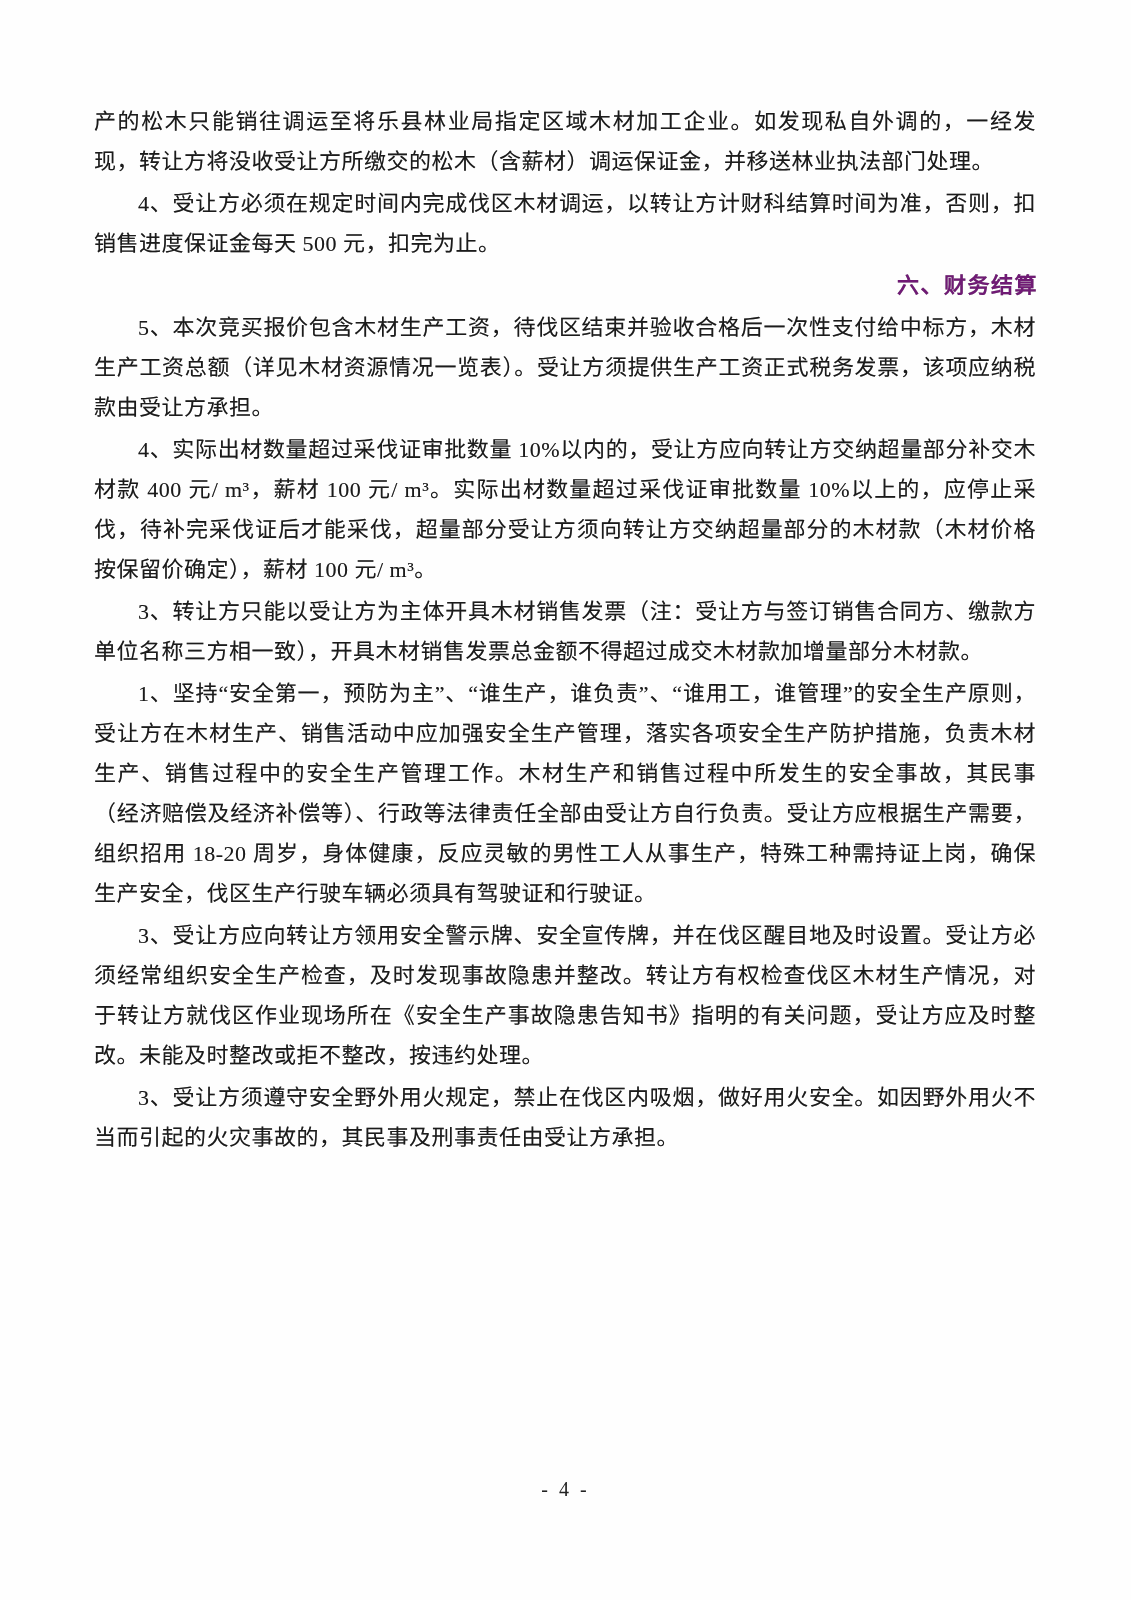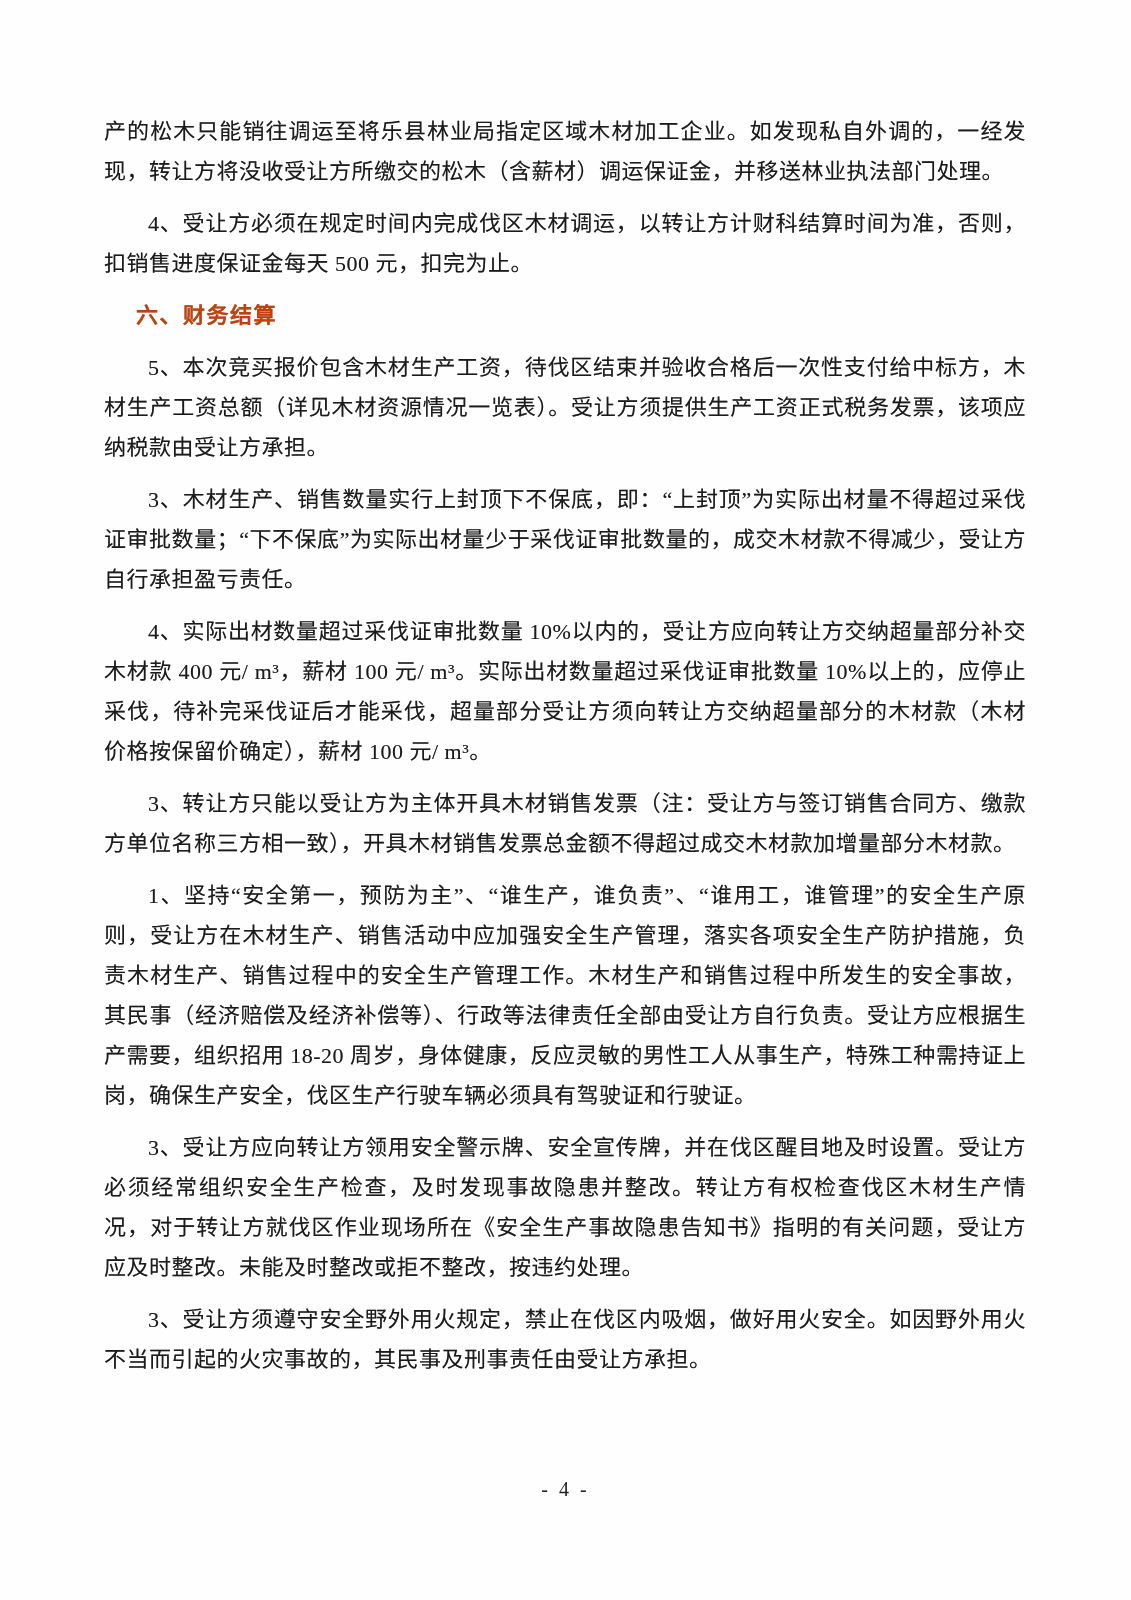--- a/index.html
+++ b/index.html
@@ -23,36 +23,36 @@
     width: 946px;
     font-size: 22px;
     line-height: 40px;
     letter-spacing: 0.5px;
     color: #1b1b1b;
     text-align: justify;
     text-justify: inter-ideograph;
     text-shadow: 0 0 0.5px rgba(40,40,40,0.45);
   }
   .content p {
-    margin: 12px;
+    margin: 2px;
     text-indent: 2em;
   }
   .content p.continuation {
     text-indent: 0;
   }
   .content h2.section-heading {
     margin: 0;
     font-size: 22px;
     line-height: 40px;
     font-weight: bold;
     text-indent: 2em;
-    text-align: left;
+    text-align: right;
     font-family: "Liberation Sans", "DejaVu Sans", sans-serif;
     letter-spacing: 1.5px;
-    color: #c2410c;
+    color: #701a75;
   }
   .page-footer {
     position: absolute;
     top: 1478px;
     left: 0;
     width: 1131px;
     text-align: center;
     font-size: 20px;
     letter-spacing: 3px;
     color: #222222;
@@ -68,21 +68,20 @@
 
     <p class="continuation">产的松木只能销往调运至将乐县林业局指定区域木材加工企业。如发现私自外调的，一经发现，转让方将没收受让方所缴交的松木（含薪材）调运保证金，并移送林业执法部门处理。</p>
 
     <p>4、受让方必须在规定时间内完成伐区木材调运，以转让方计财科结算时间为准，否则，扣销售进度保证金每天 500 元，扣完为止。</p>
 
     <h2 class="section-heading">六、财务结算</h2>
 
     <p>5、本次竞买报价包含木材生产工资，待伐区结束并验收合格后一次性支付给中标方，木材生产工资总额（详见木材资源情况一览表）。受让方须提供生产工资正式税务发票，该项应纳税款由受让方承担。</p>
 
 
-    <p>3、木材生产、销售数量实行上封顶下不保底，即：“上封顶”为实际出材量不得超过采伐证审批数量；“下不保底”为实际出材量少于采伐证审批数量的，成交木材款不得减少，受让方自行承担盈亏责任。</p>
 
     <p>4、实际出材数量超过采伐证审批数量 10%以内的，受让方应向转让方交纳超量部分补交木材款 400 元/ m³，薪材 100 元/ m³。实际出材数量超过采伐证审批数量 10%以上的，应停止采伐，待补完采伐证后才能采伐，超量部分受让方须向转让方交纳超量部分的木材款（木材价格按保留价确定），薪材 100 元/ m³。</p>
 
     <p>3、转让方只能以受让方为主体开具木材销售发票（注：受让方与签订销售合同方、缴款方单位名称三方相一致），开具木材销售发票总金额不得超过成交木材款加增量部分木材款。</p>
 
 
     <p>1、坚持“安全第一，预防为主”、“谁生产，谁负责”、“谁用工，谁管理”的安全生产原则，受让方在木材生产、销售活动中应加强安全生产管理，落实各项安全生产防护措施，负责木材生产、销售过程中的安全生产管理工作。木材生产和销售过程中所发生的安全事故，其民事（经济赔偿及经济补偿等）、行政等法律责任全部由受让方自行负责。受让方应根据生产需要，组织招用 18-20 周岁，身体健康，反应灵敏的男性工人从事生产，特殊工种需持证上岗，确保生产安全，伐区生产行驶车辆必须具有驾驶证和行驶证。</p>
 
     <p>3、受让方应向转让方领用安全警示牌、安全宣传牌，并在伐区醒目地及时设置。受让方必须经常组织安全生产检查，及时发现事故隐患并整改。转让方有权检查伐区木材生产情况，对于转让方就伐区作业现场所在《安全生产事故隐患告知书》指明的有关问题，受让方应及时整改。未能及时整改或拒不整改，按违约处理。</p>
 

